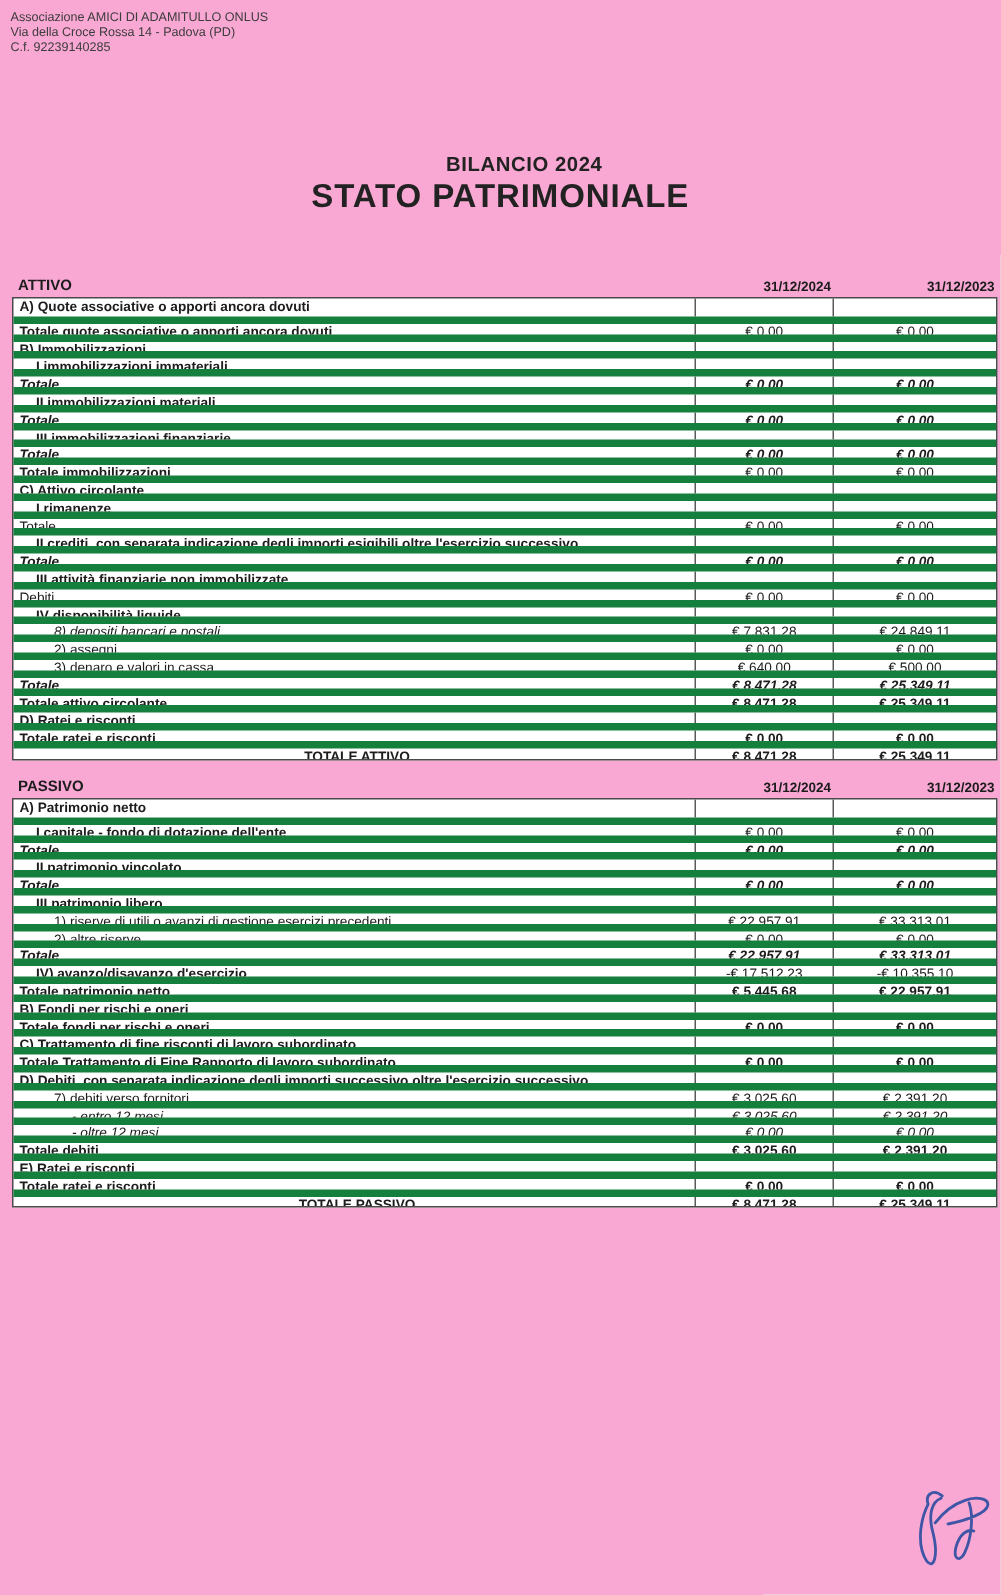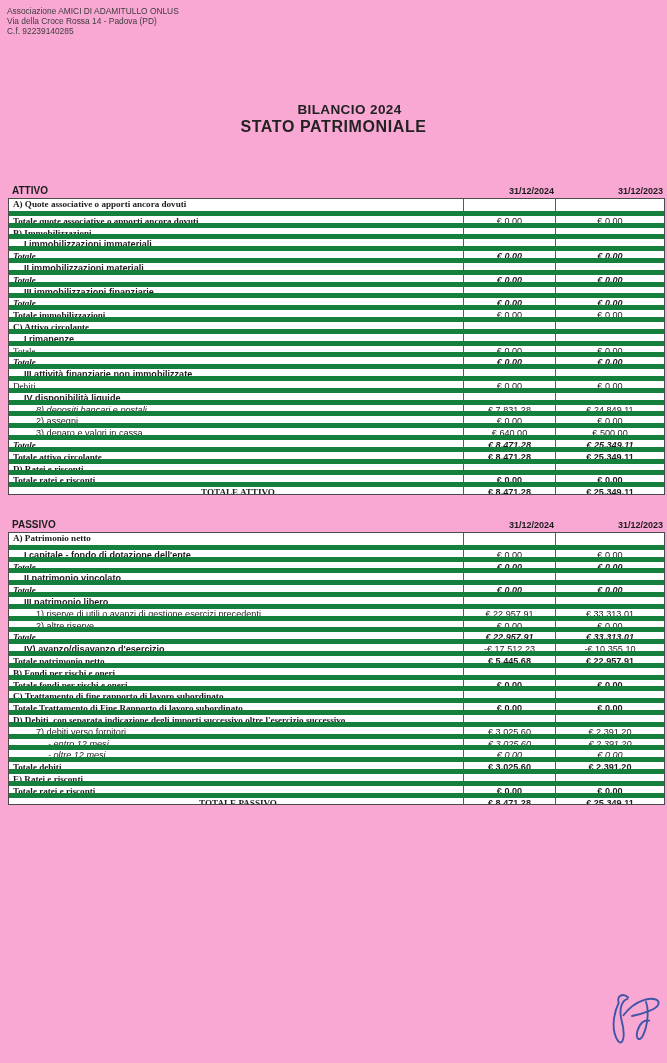--- a/index.html
+++ b/index.html
@@ -10,21 +10,21 @@
     font-family:"Liberation Sans","DejaVu Sans",sans-serif;
     color:#1c1c1c;
     overflow:hidden;
     margin:0 auto;
   }
   
   .letterhead{position:absolute;top:6px;left:7px;font-size:8.4px;line-height:10px;color:#3c3c3c;}
   
   .titles{position:absolute;top:102px;left:0;width:100%;text-align:center;color:#222;}
   .doc-title{font-size:13.5px;font-weight:bold;letter-spacing:.4px;margin-left:32px;}
-  .doc-subtitle{font-size:16px;font-weight:bold;letter-spacing:.6px;margin-top:1px;}
+  .doc-subtitle{font-size:22px;font-weight:bold;letter-spacing:.6px;margin-top:1px;}
   
   .sheet{position:absolute;left:8px;width:657px;margin-top:32px;}
   .sec-head{
     display:grid;grid-template-columns:454px 92px 109px;
     height:16px;align-items:end;
   }
   .sec-name{font-size:10px;font-weight:bold;padding-left:4px;padding-bottom:2px;}
   .col-h{font-size:9px;font-weight:bold;text-align:right;padding-bottom:2px;}
   .ttable{border:1px solid #4a4a4a;background:#fff;}
   .trow{
@@ -35,21 +35,21 @@
   .cell{
     box-sizing:border-box;
     font-size:9.1px;line-height:11.2px;
     white-space:nowrap;overflow:hidden;
   }
   .lab{padding-left:4px;}
   .val{text-align:center;border-left:1px solid #5a5a5a;}
   .bold{font-weight:bold;}
   .ital{font-style:italic;}
   .center{text-align:center;padding-left:0;}
-  .ind0{padding-left:4px;font-family:Liberation Serif, serif;}
+  .ind0{padding-left:4px;}
   .ind1{padding-left:15px;}
   .ind2{padding-left:27px;}
   .ind3{padding-left:39px;}
   
   .signature{position:absolute;left:586px;top:972px;width:78px;height:88px;}
 </style>
 </head>
 <body>
 
 <div class="page">
@@ -131,20 +131,25 @@
           <div class="cell lab ind1 bold">I rimanenze</div>
           <div class="cell val"></div>
           <div class="cell val"></div>
         </div>
         <div class="trow">
           <div class="cell lab ind0">Totale</div>
           <div class="cell val">€ 0,00</div>
           <div class="cell val">€ 0,00</div>
         </div>
         <div class="trow">
+          <div class="cell lab ind1 bold">II crediti, con separata indicazione degli importi esigibili oltre l'esercizio successivo</div>
+          <div class="cell val"></div>
+          <div class="cell val"></div>
+        </div>
+        <div class="trow">
           <div class="cell lab ind0 bold ital">Totale</div>
           <div class="cell val bold ital">€ 0,00</div>
           <div class="cell val bold ital">€ 0,00</div>
         </div>
         <div class="trow">
           <div class="cell lab ind1 bold">III attività finanziarie non immobilizzate</div>
           <div class="cell val"></div>
           <div class="cell val"></div>
         </div>
         <div class="trow">
@@ -266,21 +271,21 @@
           <div class="cell lab ind0 bold">B) Fondi per rischi e oneri</div>
           <div class="cell val"></div>
           <div class="cell val"></div>
         </div>
         <div class="trow">
           <div class="cell lab ind0 bold">Totale fondi per rischi e oneri</div>
           <div class="cell val bold">€ 0,00</div>
           <div class="cell val bold">€ 0,00</div>
         </div>
         <div class="trow">
-          <div class="cell lab ind0 bold">C) Trattamento di fine rapporto di lavoro subordinato</div>
+          <div class="cell lab ind0 bold">C) Trattamento di fine risconti di lavoro subordinato</div>
           <div class="cell val"></div>
           <div class="cell val"></div>
         </div>
         <div class="trow">
           <div class="cell lab ind0 bold">Totale Trattamento di Fine Rapporto di lavoro subordinato</div>
           <div class="cell val bold">€ 0,00</div>
           <div class="cell val bold">€ 0,00</div>
         </div>
         <div class="trow">
           <div class="cell lab ind0 bold">D) Debiti, con separata indicazione degli importi successivo oltre l'esercizio successivo</div>

